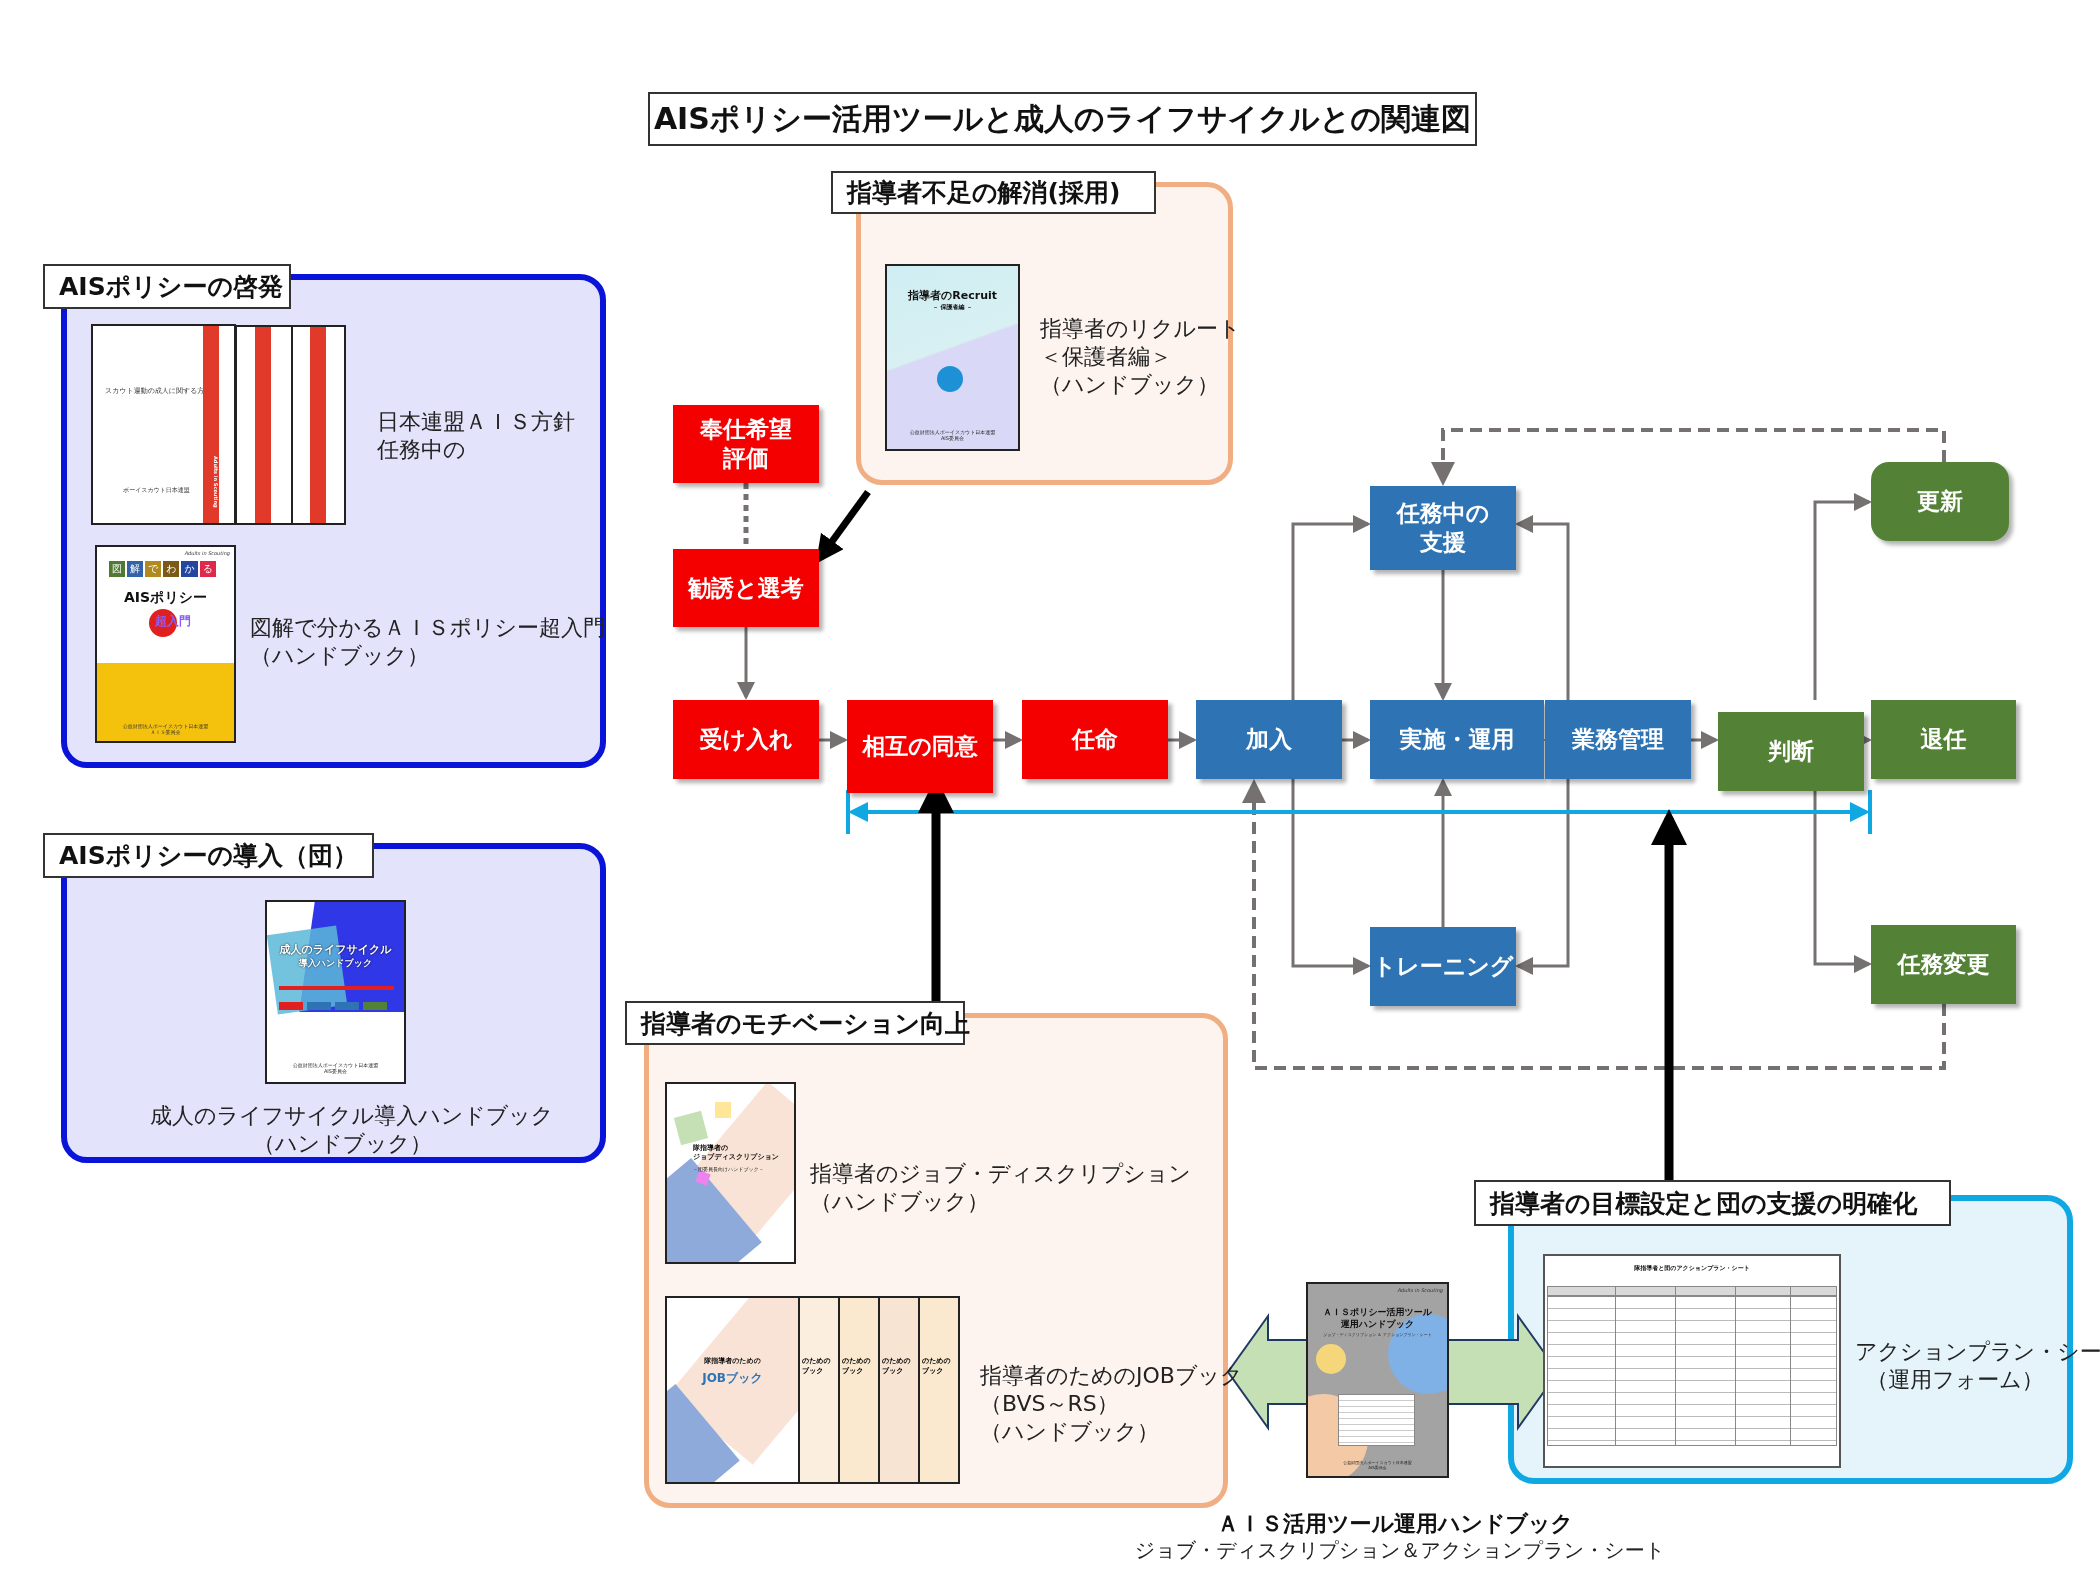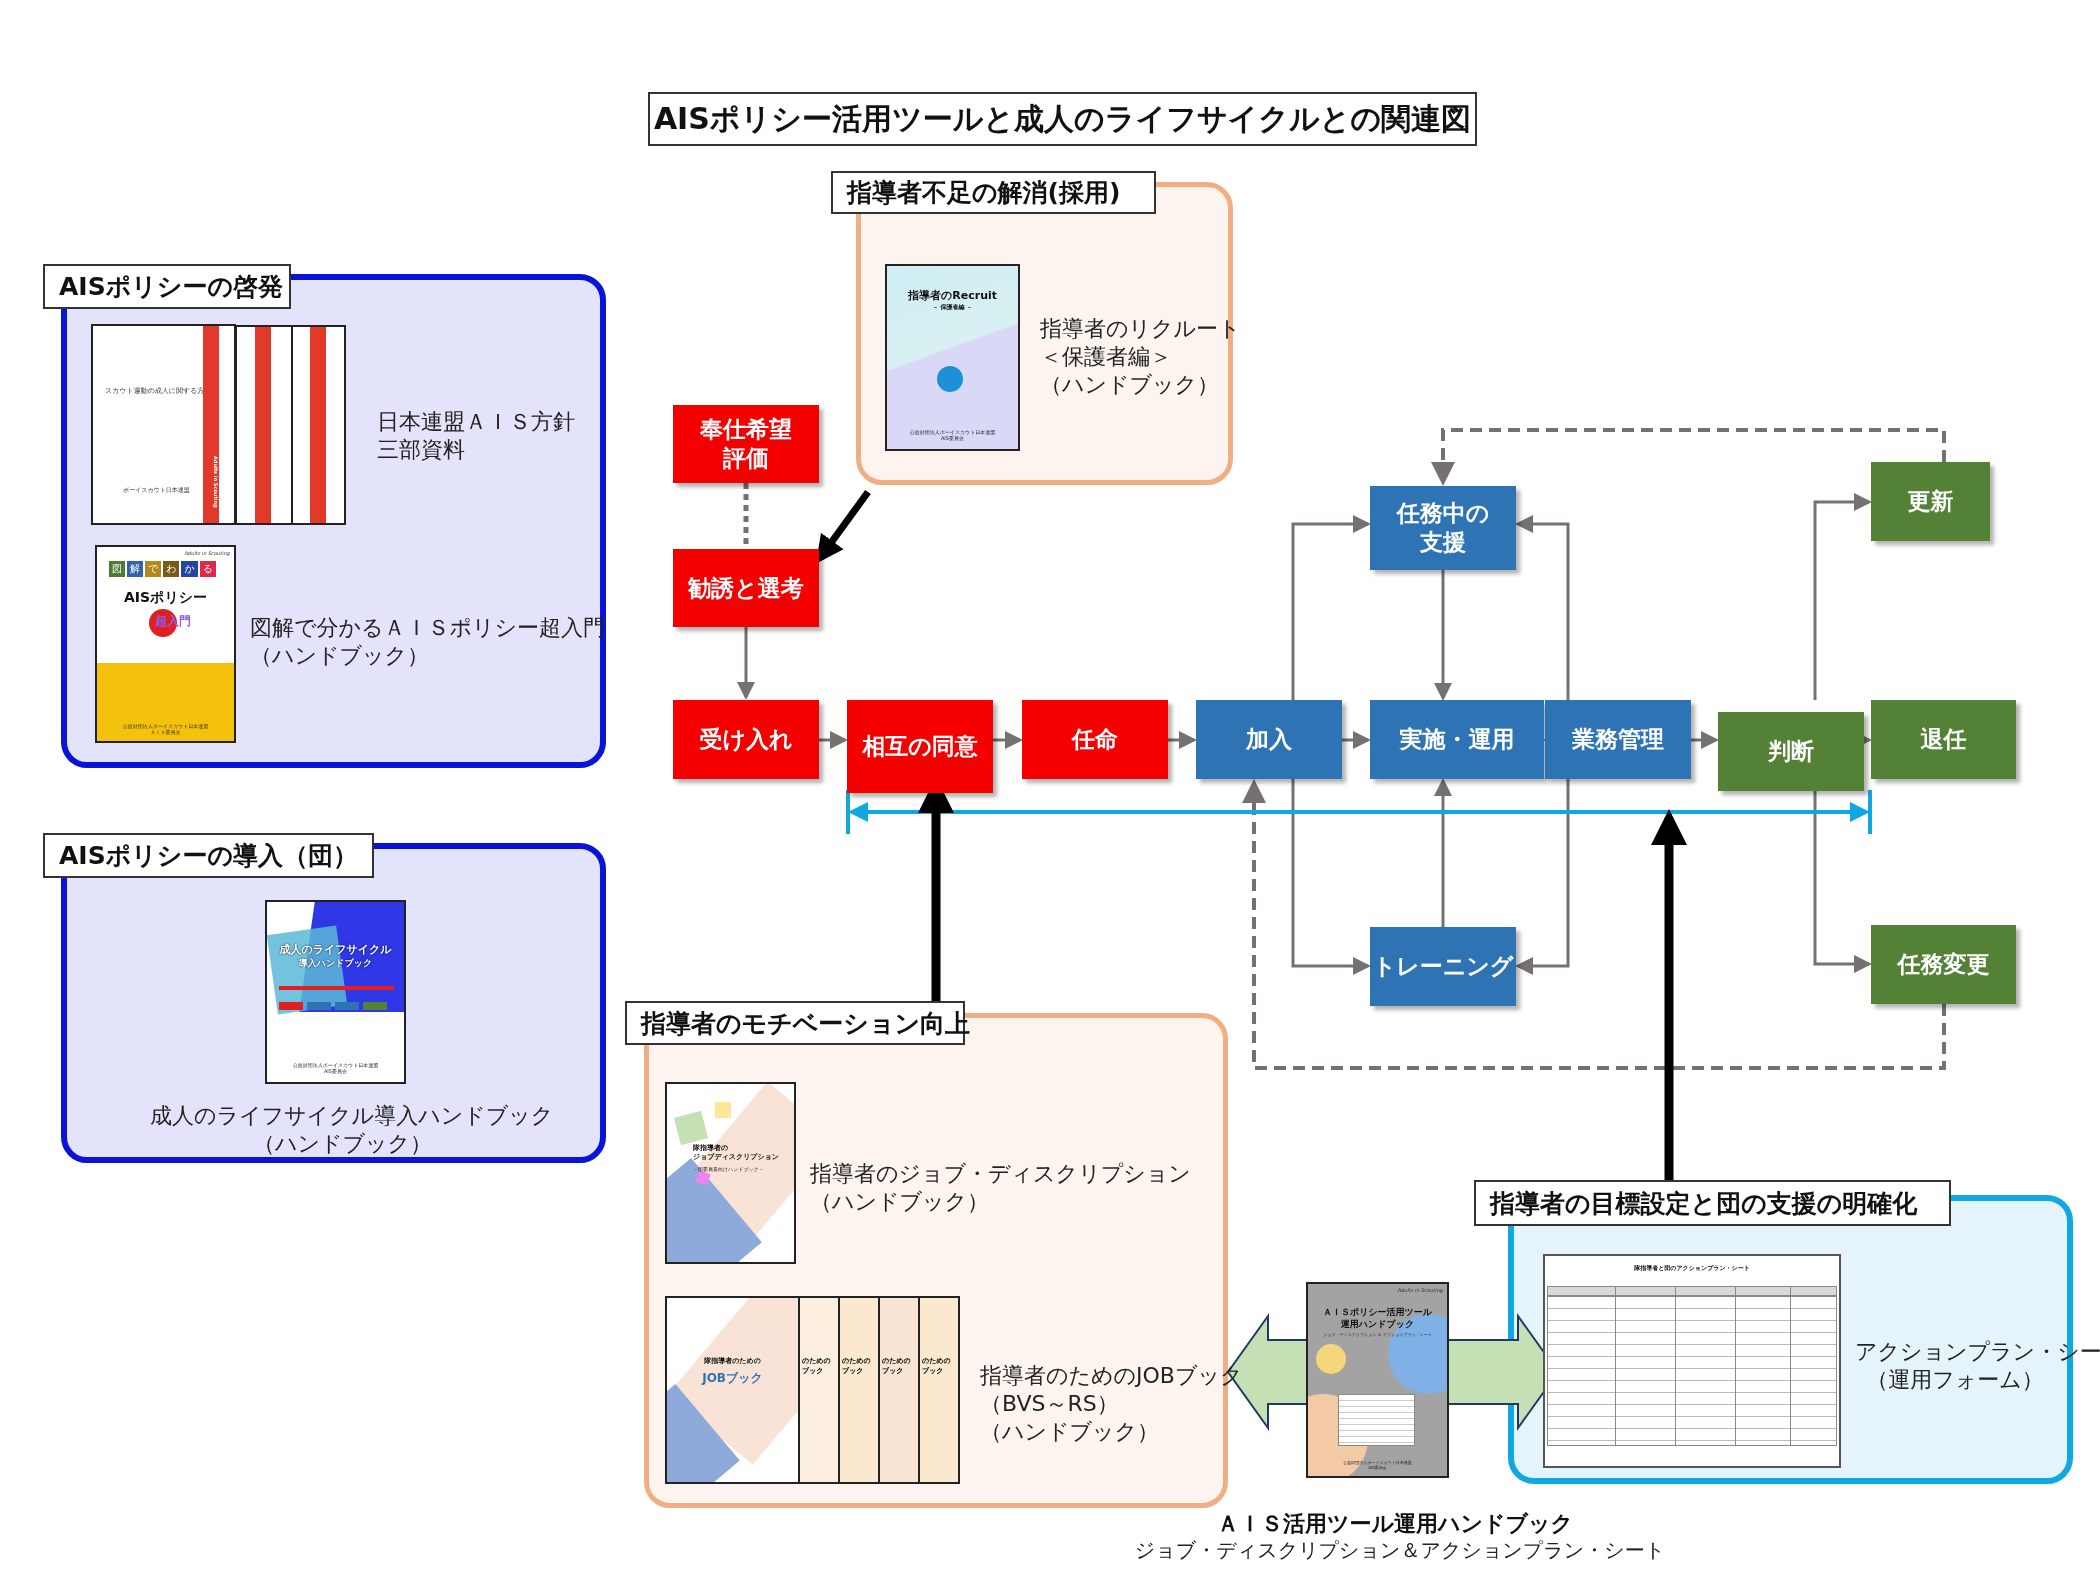--- a/index.html
+++ b/index.html
@@ -35,21 +35,21 @@
 <div class="book" style="left:235px;top:325px;width:58px;height:200px;">
   <div style="position:absolute;left:18px;top:0;width:16px;height:100%;background:#e23a2a;"></div>
 </div>
 <div class="book" style="left:91px;top:324px;width:145px;height:201px;">
   <div style="position:absolute;left:12px;top:60px;font-size:7px;color:#333;white-space:nowrap;">スカウト運動の成人に関する方針</div>
   <div style="position:absolute;left:30px;top:160px;font-size:6px;color:#333;white-space:nowrap;">ボーイスカウト日本連盟</div>
   <div style="position:absolute;left:110px;top:0;width:16px;height:100%;background:#e23a2a;"></div>
   <div style="position:absolute;left:110px;top:130px;width:16px;font-size:5px;color:#fff;writing-mode:vertical-rl;font-weight:bold;">Adults in Scouting</div>
 </div>
 <div class="caption" style="left:377px;top:408px;">日本連盟ＡＩＳ方針
-三部資料</div>
+任務中の</div>
 
 <div class="book" style="left:95px;top:545px;width:141px;height:198px;background:#fff;">
   <div style="position:absolute;left:0;bottom:0;width:100%;height:78px;background:#f4c20d;"></div>
   <div style="position:absolute;right:4px;top:3px;font-size:5px;font-style:italic;color:#333;">Adults in Scouting</div>
   <div style="position:absolute;left:12px;top:14px;display:flex;gap:2px;">
     <span style="background:#4f7a34;color:#fff;font-size:10px;padding:1px 3px;">図</span>
     <span style="background:#3362a8;color:#fff;font-size:10px;padding:1px 3px;">解</span>
     <span style="background:#b08a1c;color:#fff;font-size:10px;padding:1px 3px;">で</span>
     <span style="background:#7a5a16;color:#fff;font-size:10px;padding:1px 3px;">わ</span>
     <span style="background:#2446a0;color:#fff;font-size:10px;padding:1px 3px;">か</span>
@@ -171,21 +171,21 @@
 <div class="box red" style="left:673px;top:700px;width:146px;height:79px;">受け入れ</div>
 <div class="box red" style="left:847px;top:700px;width:146px;height:93px;">相互の同意</div>
 <div class="box red" style="left:1022px;top:700px;width:146px;height:79px;">任命</div>
 <div class="box bl" style="left:1196px;top:700px;width:146px;height:79px;">加入</div>
 <div class="box bl" style="left:1370px;top:700px;width:174px;height:79px;">実施・運用</div>
 <div class="box bl" style="left:1545px;top:700px;width:146px;height:79px;">業務管理</div>
 <div class="box gr" style="left:1718px;top:700px;width:146px;height:79px;margin-top:12px;">判断</div>
 <div class="box bl" style="left:1370px;top:486px;width:146px;height:84px;">任務中の
 支援</div>
 <div class="box bl" style="left:1370px;top:927px;width:146px;height:79px;">トレーニング</div>
-<div class="box gr" style="left:1871px;top:469px;width:119px;height:64px;height:79px;top:462px;">更新</div>
+<div class="box gr" style="left:1871px;top:469px;width:138px;height:64px;height:79px;top:462px;border-radius:18px;">更新</div>
 <div class="box gr" style="left:1871px;top:700px;width:145px;height:79px;">退任</div>
 <div class="box gr" style="left:1871px;top:925px;width:145px;height:79px;">任務変更</div>
 
 <svg class="lines" width="2100" height="1575">
   <defs>
     <marker id="ag" markerWidth="6" markerHeight="6" refX="5" refY="3" orient="auto" markerUnits="strokeWidth">
         <path d="M0,0 L6,3 L0,6 z" fill="#767171"></path>
       </marker>
     <marker id="ab" markerWidth="4" markerHeight="4" refX="3" refY="2" orient="auto" markerUnits="strokeWidth">
         <path d="M0,0 L4,2 L0,4 z" fill="#000"></path>

